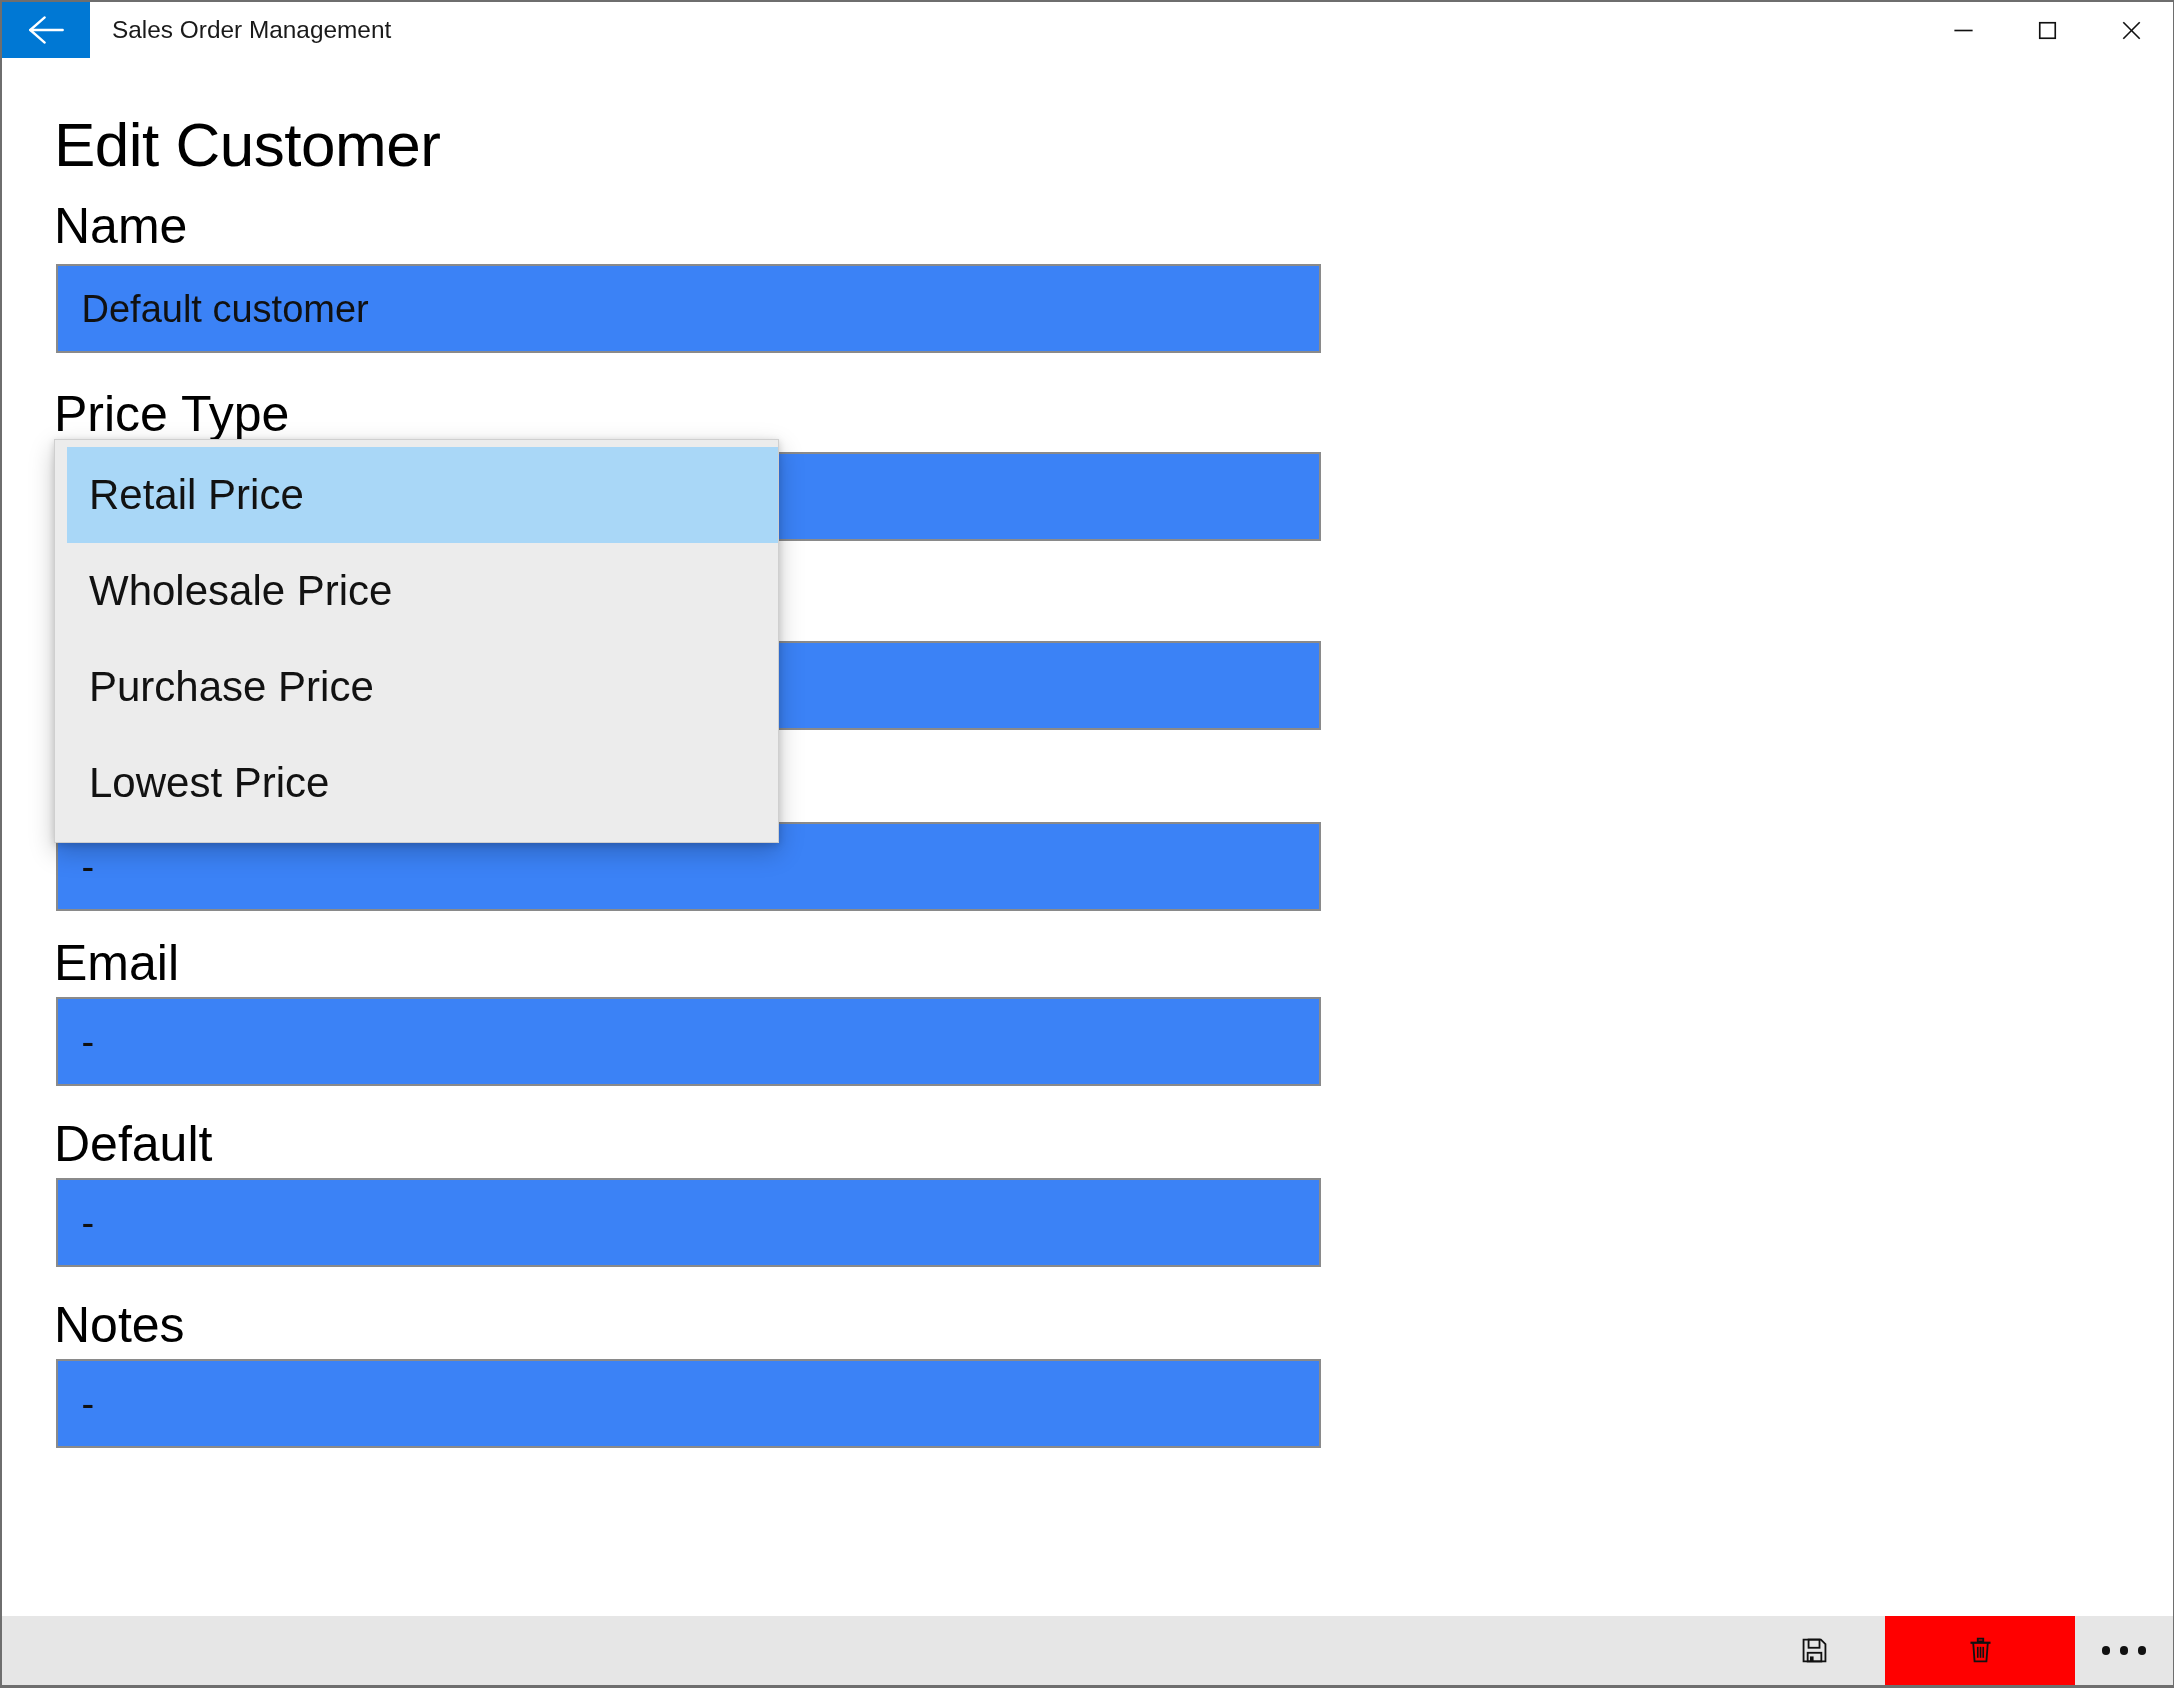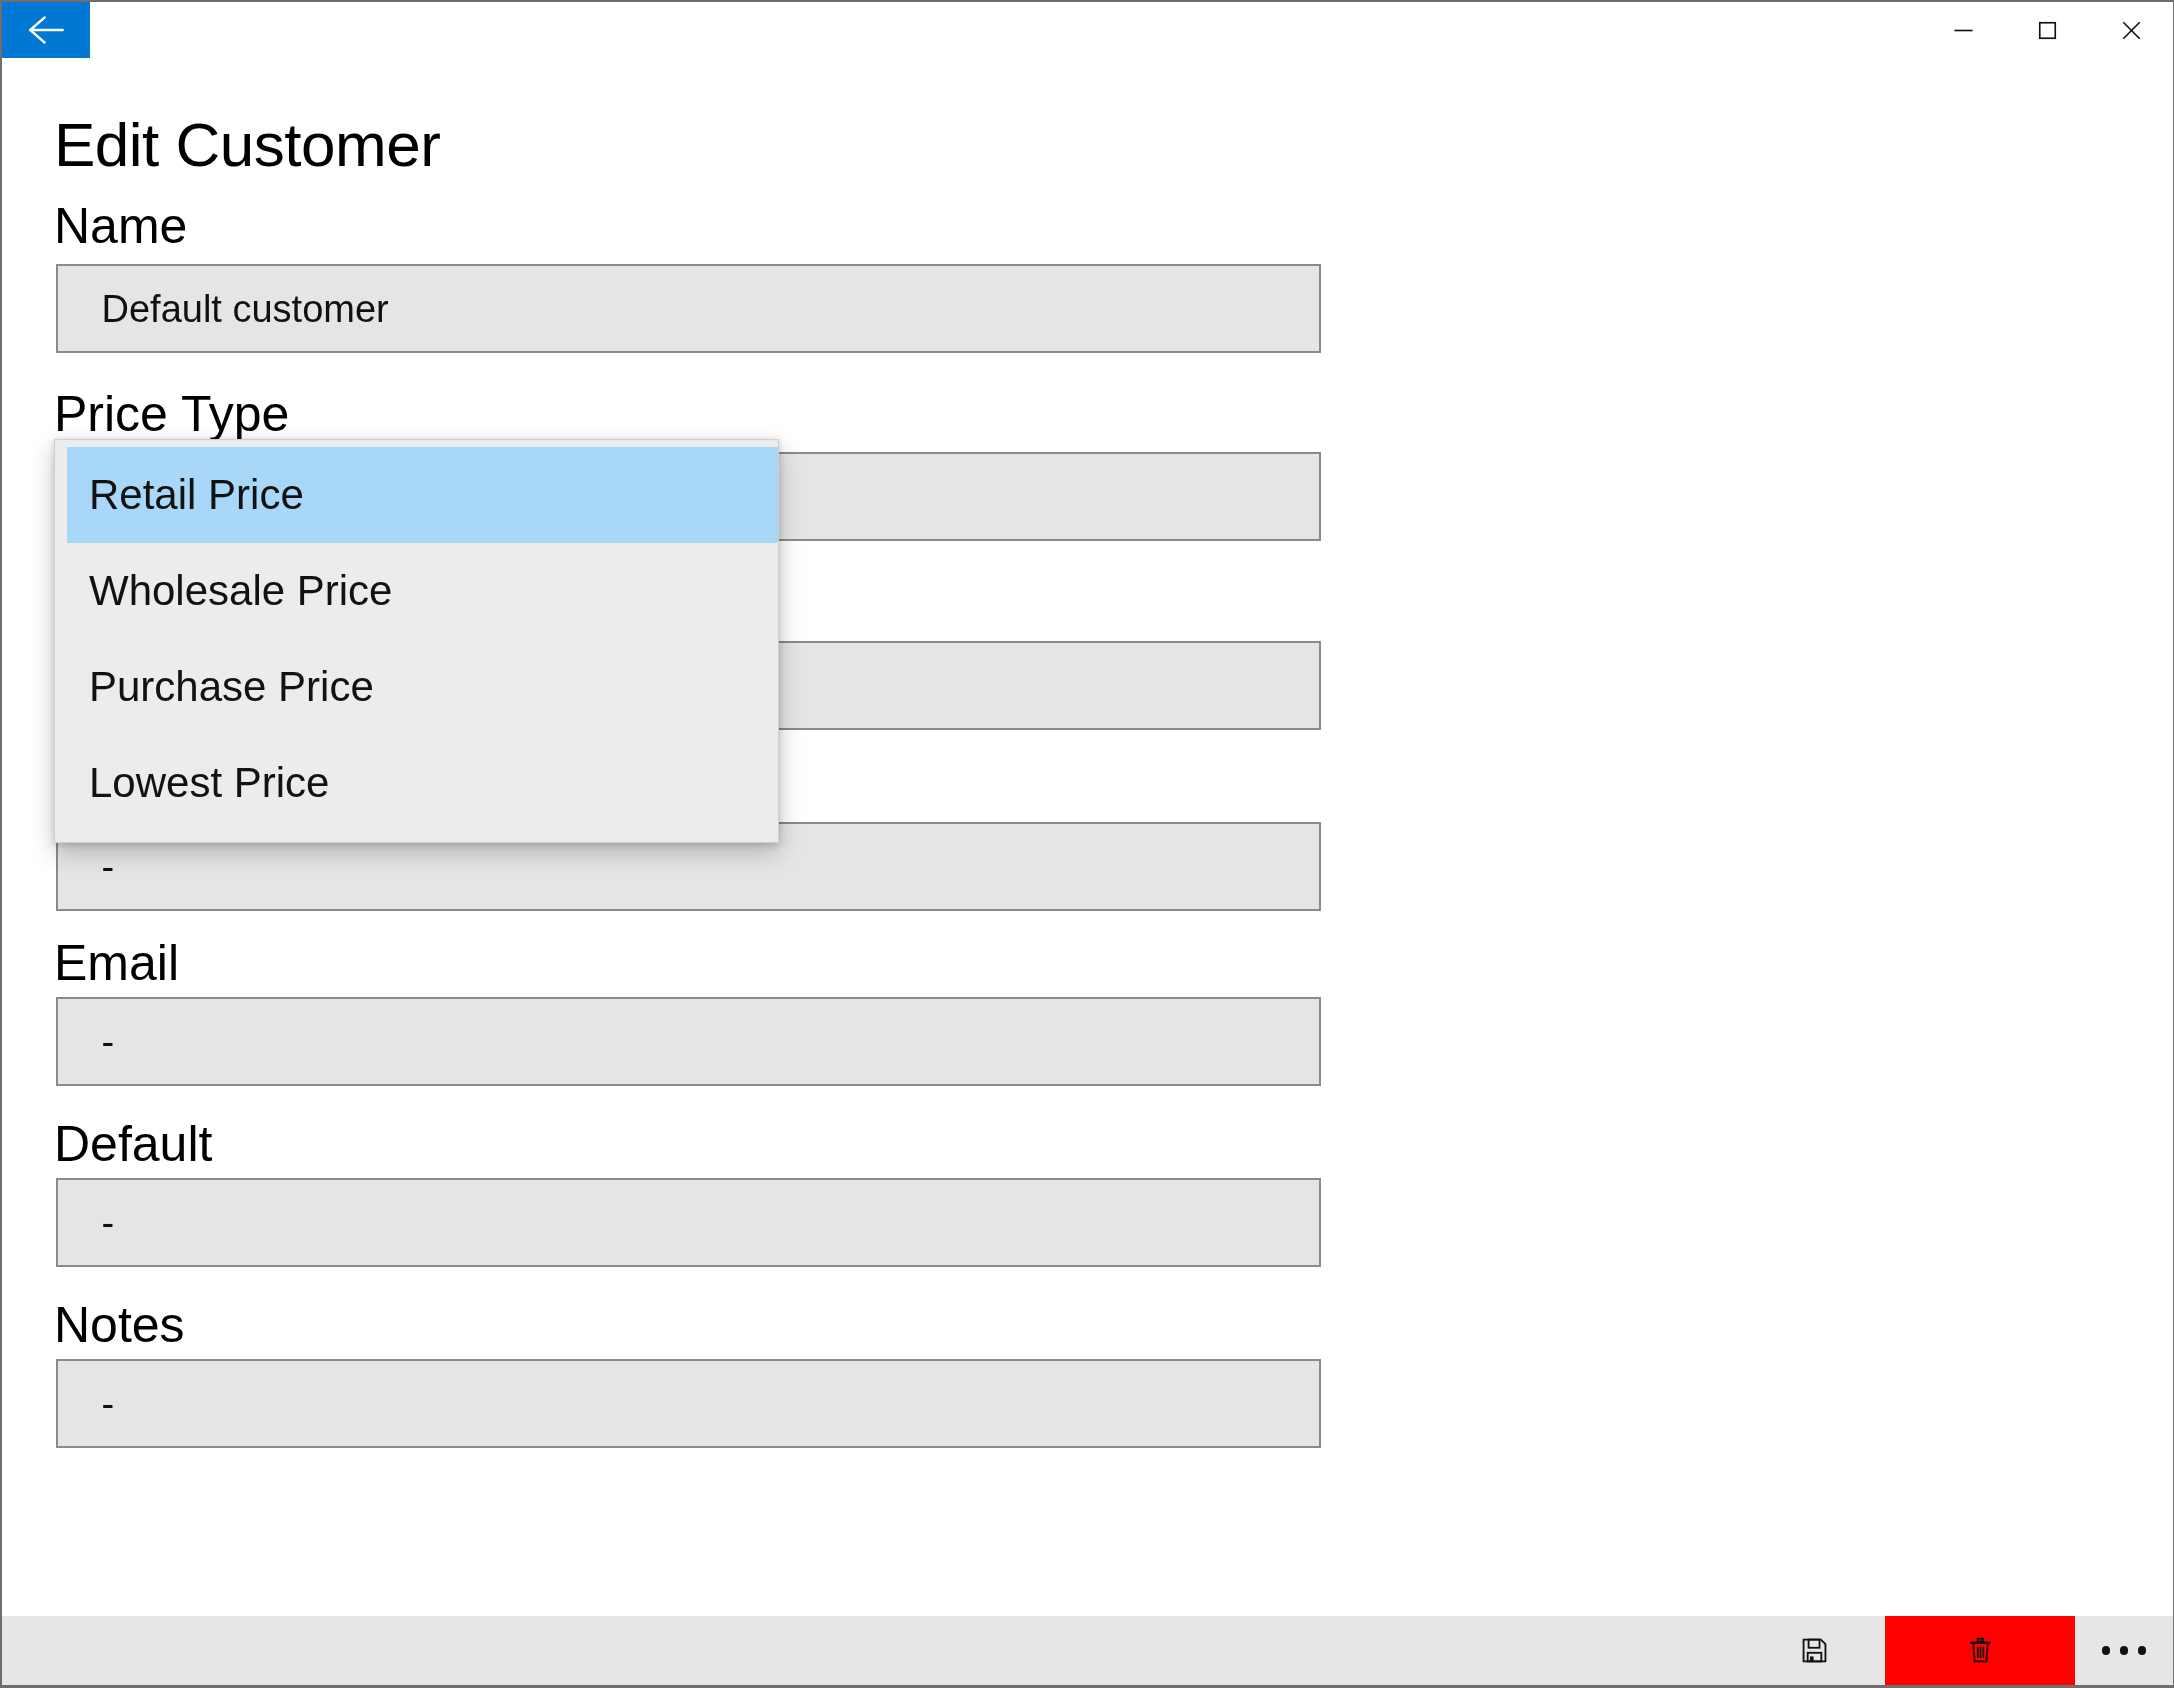--- a/index.html
+++ b/index.html
@@ -98,25 +98,24 @@
     color: #000000;
     font-weight: 400;
   }
   .field-box {
     position: absolute;
     left: 54px;
     width: 1265px;
     height: 89px;
     box-sizing: border-box;
     border: 2.7px solid #8a8a8a;
-    background: #e5e5e5;
+    background: #3b82f6;
     display: flex;
     align-items: center;
     cursor: text;
-    padding-left: 20px;
   }
   .field-value {
     padding-left: 23.5px;
     font-size: 38px;
     line-height: 1;
     color: #111111;
     white-space: nowrap;
     overflow: hidden;
   }
 
@@ -215,20 +214,21 @@
 
     <div id="back-button">
       <span>
         <svg width="47" height="36" viewBox="0 0 52 40" aria-hidden="true">
           <path d="M24 6 L8 20 L24 34" fill="none" stroke="#ffffff" stroke-width="2.6" stroke-linecap="round" stroke-linejoin="round"></path>
           <line x1="8" y1="20" x2="44" y2="20" stroke="#ffffff" stroke-width="2.6" stroke-linecap="round"></line>
         </svg>
       </span>
     </div>
 
+    <div id="window-title">Sales Order Management</div>
 
     <div class="win-ctl" id="btn-minimize">
       <span>
         <svg width="31" height="31" viewBox="0 0 34 34" aria-hidden="true">
           <line x1="7" y1="17" x2="27" y2="17" stroke="#111111" stroke-width="1.8"></line>
         </svg>
       </span>
     </div>
 
     <div class="win-ctl" id="btn-maximize">

